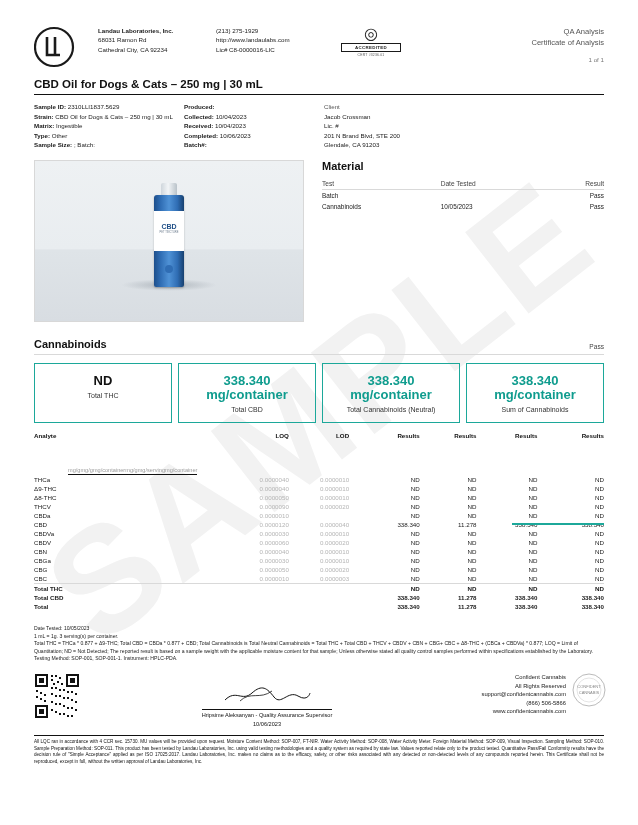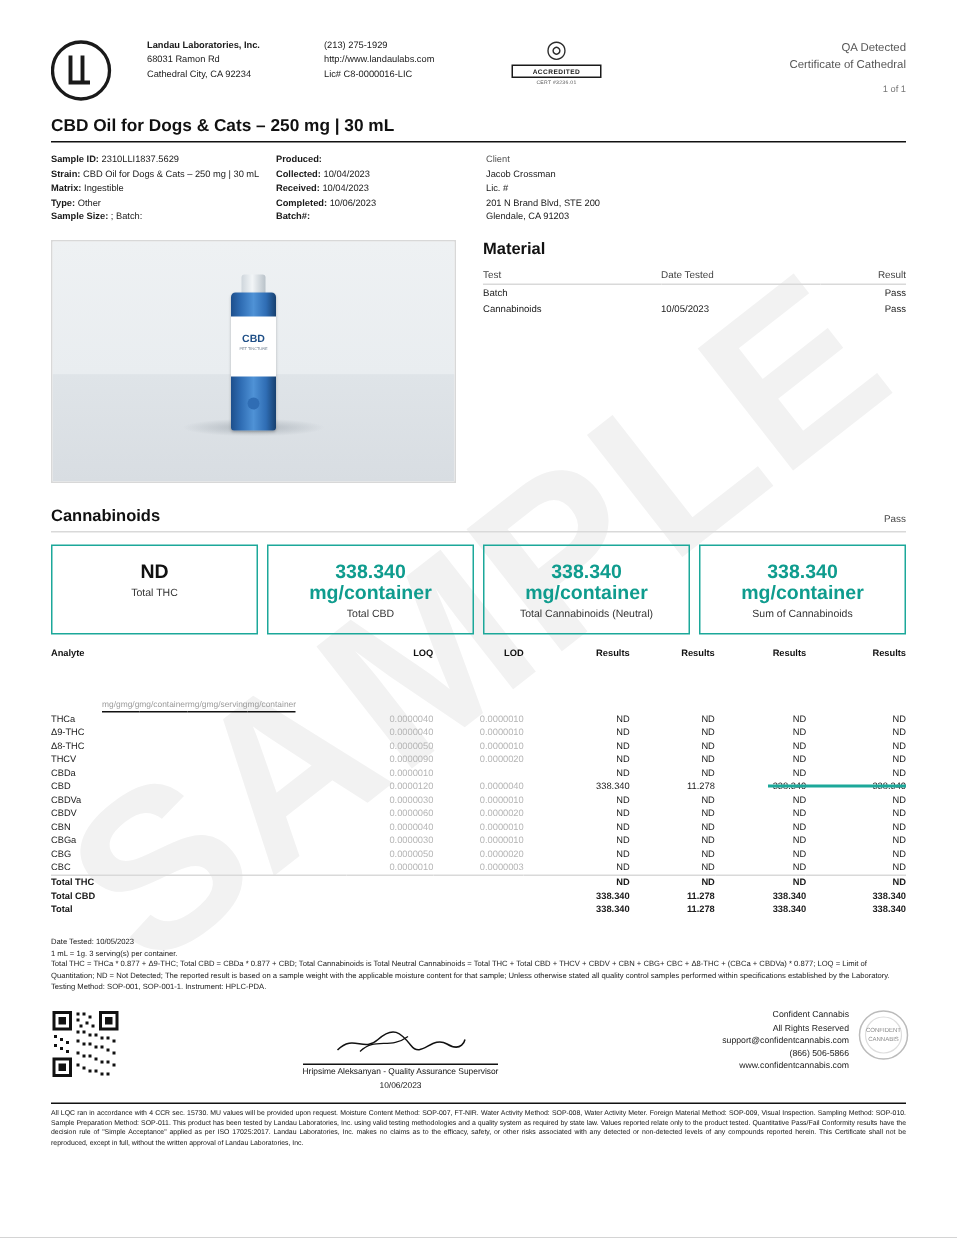--- a/index.html
+++ b/index.html
@@ -159,22 +159,22 @@
         <div>(213) 275-1929</div>
         <div>http://www.landaulabs.com</div>
         <div>Lic# C8-0000016-LIC</div>
       </div>
       <div class="acc">
         <div class="bull">◎</div>
         <div class="badge">ACCREDITED</div>
         <div class="cert">CERT #3236.01</div>
       </div>
       <div class="qa">
-        <div>QA Detected</div>
-        <div>Certificate of Cathedral</div>
+        <div>QA Analysis</div>
+        <div>Certificate of Analysis</div>
         <div class="p1">1 of 1</div>
       </div>
     </div>
 
     <div class="ttl">CBD Oil for Dogs &amp; Cats – 250 mg | 30 mL</div>
     <div class="rule"></div>
 
     <div class="meta">
       <div class="c1">
         <div><span class="lbl">Sample ID:</span> <span>2310LLI1837.5629</span></div>

